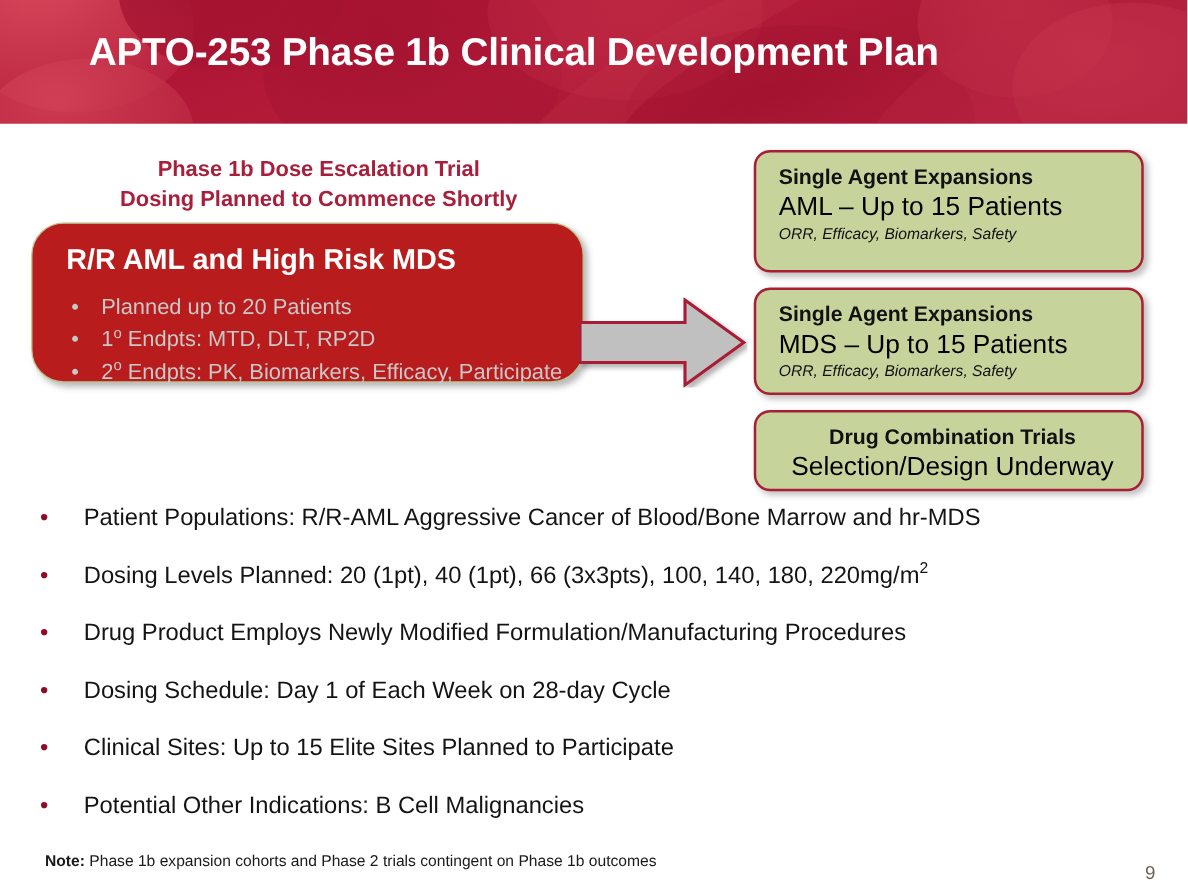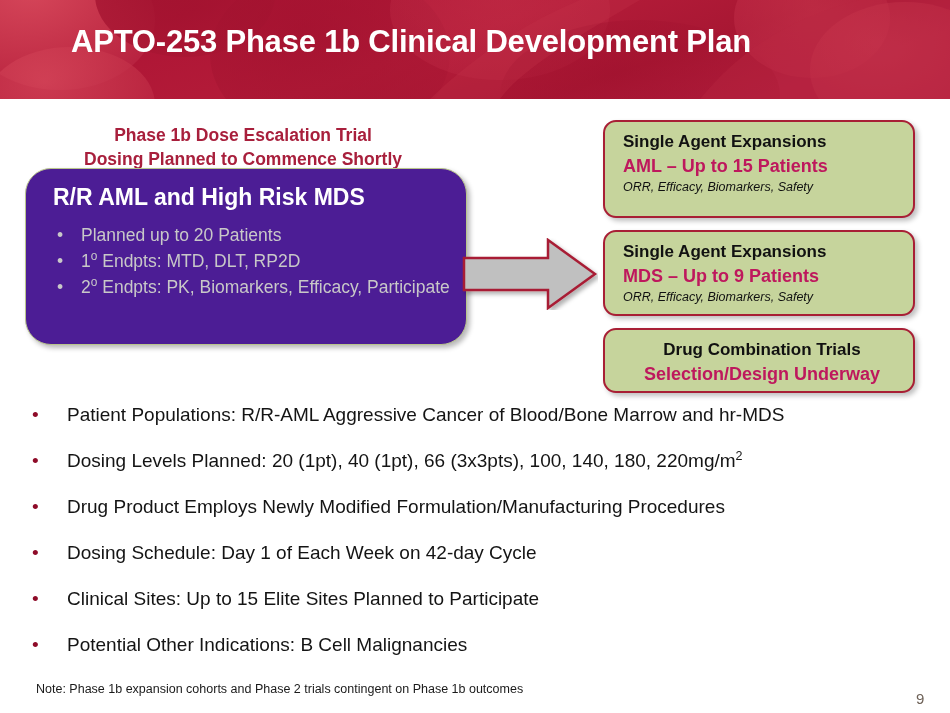--- a/index.html
+++ b/index.html
@@ -53,39 +53,39 @@
     left: 0;
     top: 99px;
     width: 950px;
     height: 4px;
     background: #ffffff;
   }
 
   
   #subtitle {
     position: absolute;
-    left: 28px;
+    left: 40px;
     top: 123px;
     width: 430px;
     text-align: center;
     color: #a81f3c;
     font-size: 17.5px;
     font-weight: bold;
     line-height: 24px;
   }
   #subtitle .line { display: block; }
 
   
   #red-box {
     position: absolute;
     left: 25px;
-    top: 168px;
+    top: 178px;
     width: 442px;
-    height: 177px;
-    background: #4c1d95;
+    height: 128px;
+    background: #b91c1c;
     border: 1.5px solid #b9c58c;
     border-radius: 26px;
     box-sizing: border-box;
     box-shadow: 3px 3px 5px rgba(0,0,0,0.28);
   }
   #red-box-title {
     position: absolute;
     left: 27px;
     top: 15px;
     color: #ffffff;
@@ -147,23 +147,23 @@
     padding: 8px 12px 0 18px;
   }
   .gb-line1 {
     color: #111111;
     font-size: 17px;
     font-weight: bold;
     line-height: 24px;
     white-space: nowrap;
   }
   .gb-line2 {
-    color: #be185d;
-    font-size: 18px;
-    font-weight: bold;
+    color: #000000;
+    font-size: 21px;
+    font-weight: normal;
     line-height: 24px;
     white-space: nowrap;
   }
   .gb-line3 {
     color: #111111;
     font-size: 12.5px;
     font-weight: normal;
     line-height: 18px;
     white-space: nowrap;
     font-style: italic;
@@ -202,21 +202,21 @@
   #footnote {
     position: absolute;
     left: 36px;
     top: 681px;
     color: #1a1a1a;
     font-size: 12.5px;
     line-height: 16px;
     white-space: nowrap;
   }
   #footnote .fn-label {
-    font-weight: normal;
+    font-weight: bold;
   }
   #page-number {
     position: absolute;
     left: 916px;
     top: 690px;
     width: 22px;
     text-align: left;
     color: #6e6258;
     font-size: 15px;
     line-height: 18px;
@@ -309,21 +309,21 @@
     <div class="gb-inner">
       <div class="gb-line1">Single Agent Expansions</div>
       <div class="gb-line2">AML – Up to 15 Patients</div>
       <div class="gb-line3">ORR, Efficacy, Biomarkers, Safety</div>
     </div>
   </div>
 
   <div class="green-box" id="green-box-2">
     <div class="gb-inner">
       <div class="gb-line1">Single Agent Expansions</div>
-      <div class="gb-line2">MDS – Up to 9 Patients</div>
+      <div class="gb-line2">MDS – Up to 15 Patients</div>
       <div class="gb-line3">ORR, Efficacy, Biomarkers, Safety</div>
     </div>
   </div>
 
   <div class="green-box" id="green-box-3">
     <div class="gb-inner">
       <div class="gb-line1">Drug Combination Trials</div>
       <div class="gb-line2">Selection/Design Underway</div>
     </div>
   </div>
@@ -340,21 +340,21 @@
       <span>Dosing Levels Planned: 20 (1pt), 40 (1pt), 66 (3x3pts), 100, 140, 180, 220mg/m</span><sup>2</sup><span></span>
     </div>
 
     <div class="b-item">
       <span class="b-bullet">•</span>
       <span>Drug Product Employs Newly Modified Formulation/Manufacturing Procedures</span>
     </div>
 
     <div class="b-item">
       <span class="b-bullet">•</span>
-      <span>Dosing Schedule: Day 1 of Each Week on 42-day Cycle</span>
+      <span>Dosing Schedule: Day 1 of Each Week on 28-day Cycle</span>
     </div>
 
     <div class="b-item">
       <span class="b-bullet">•</span>
       <span>Clinical Sites: Up to 15 Elite Sites Planned to Participate</span>
     </div>
 
     <div class="b-item">
       <span class="b-bullet">•</span>
       <span>Potential Other Indications: B Cell Malignancies</span>

